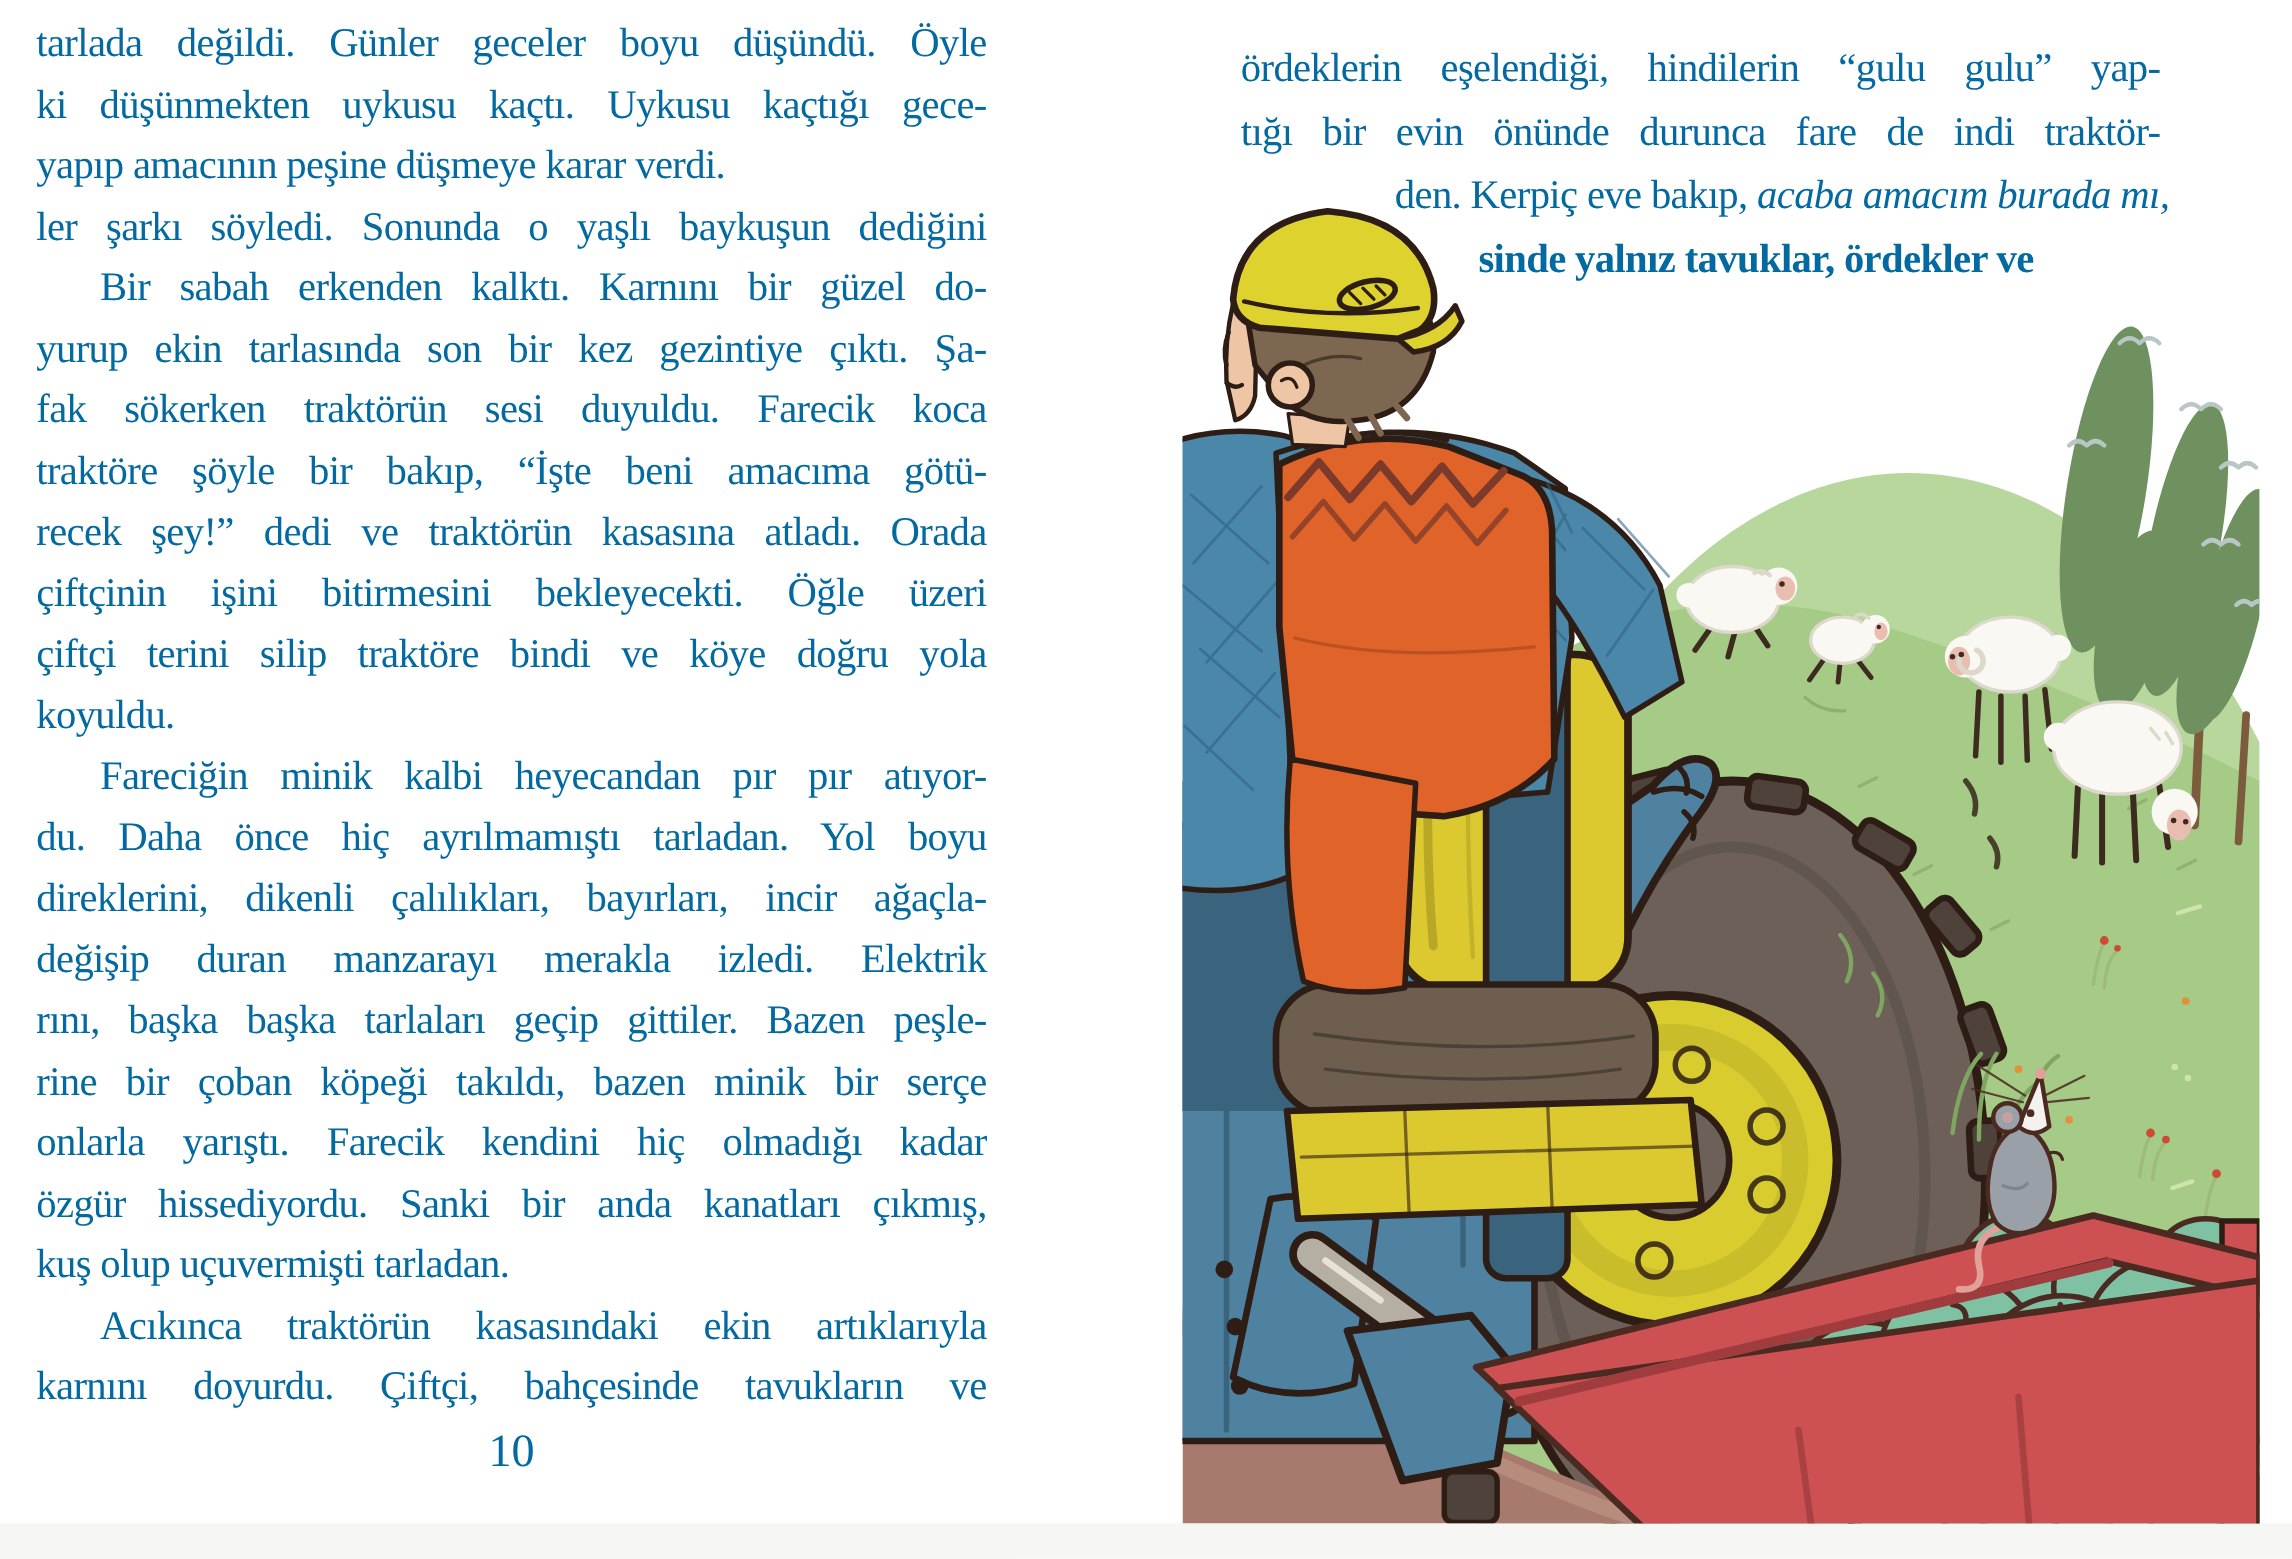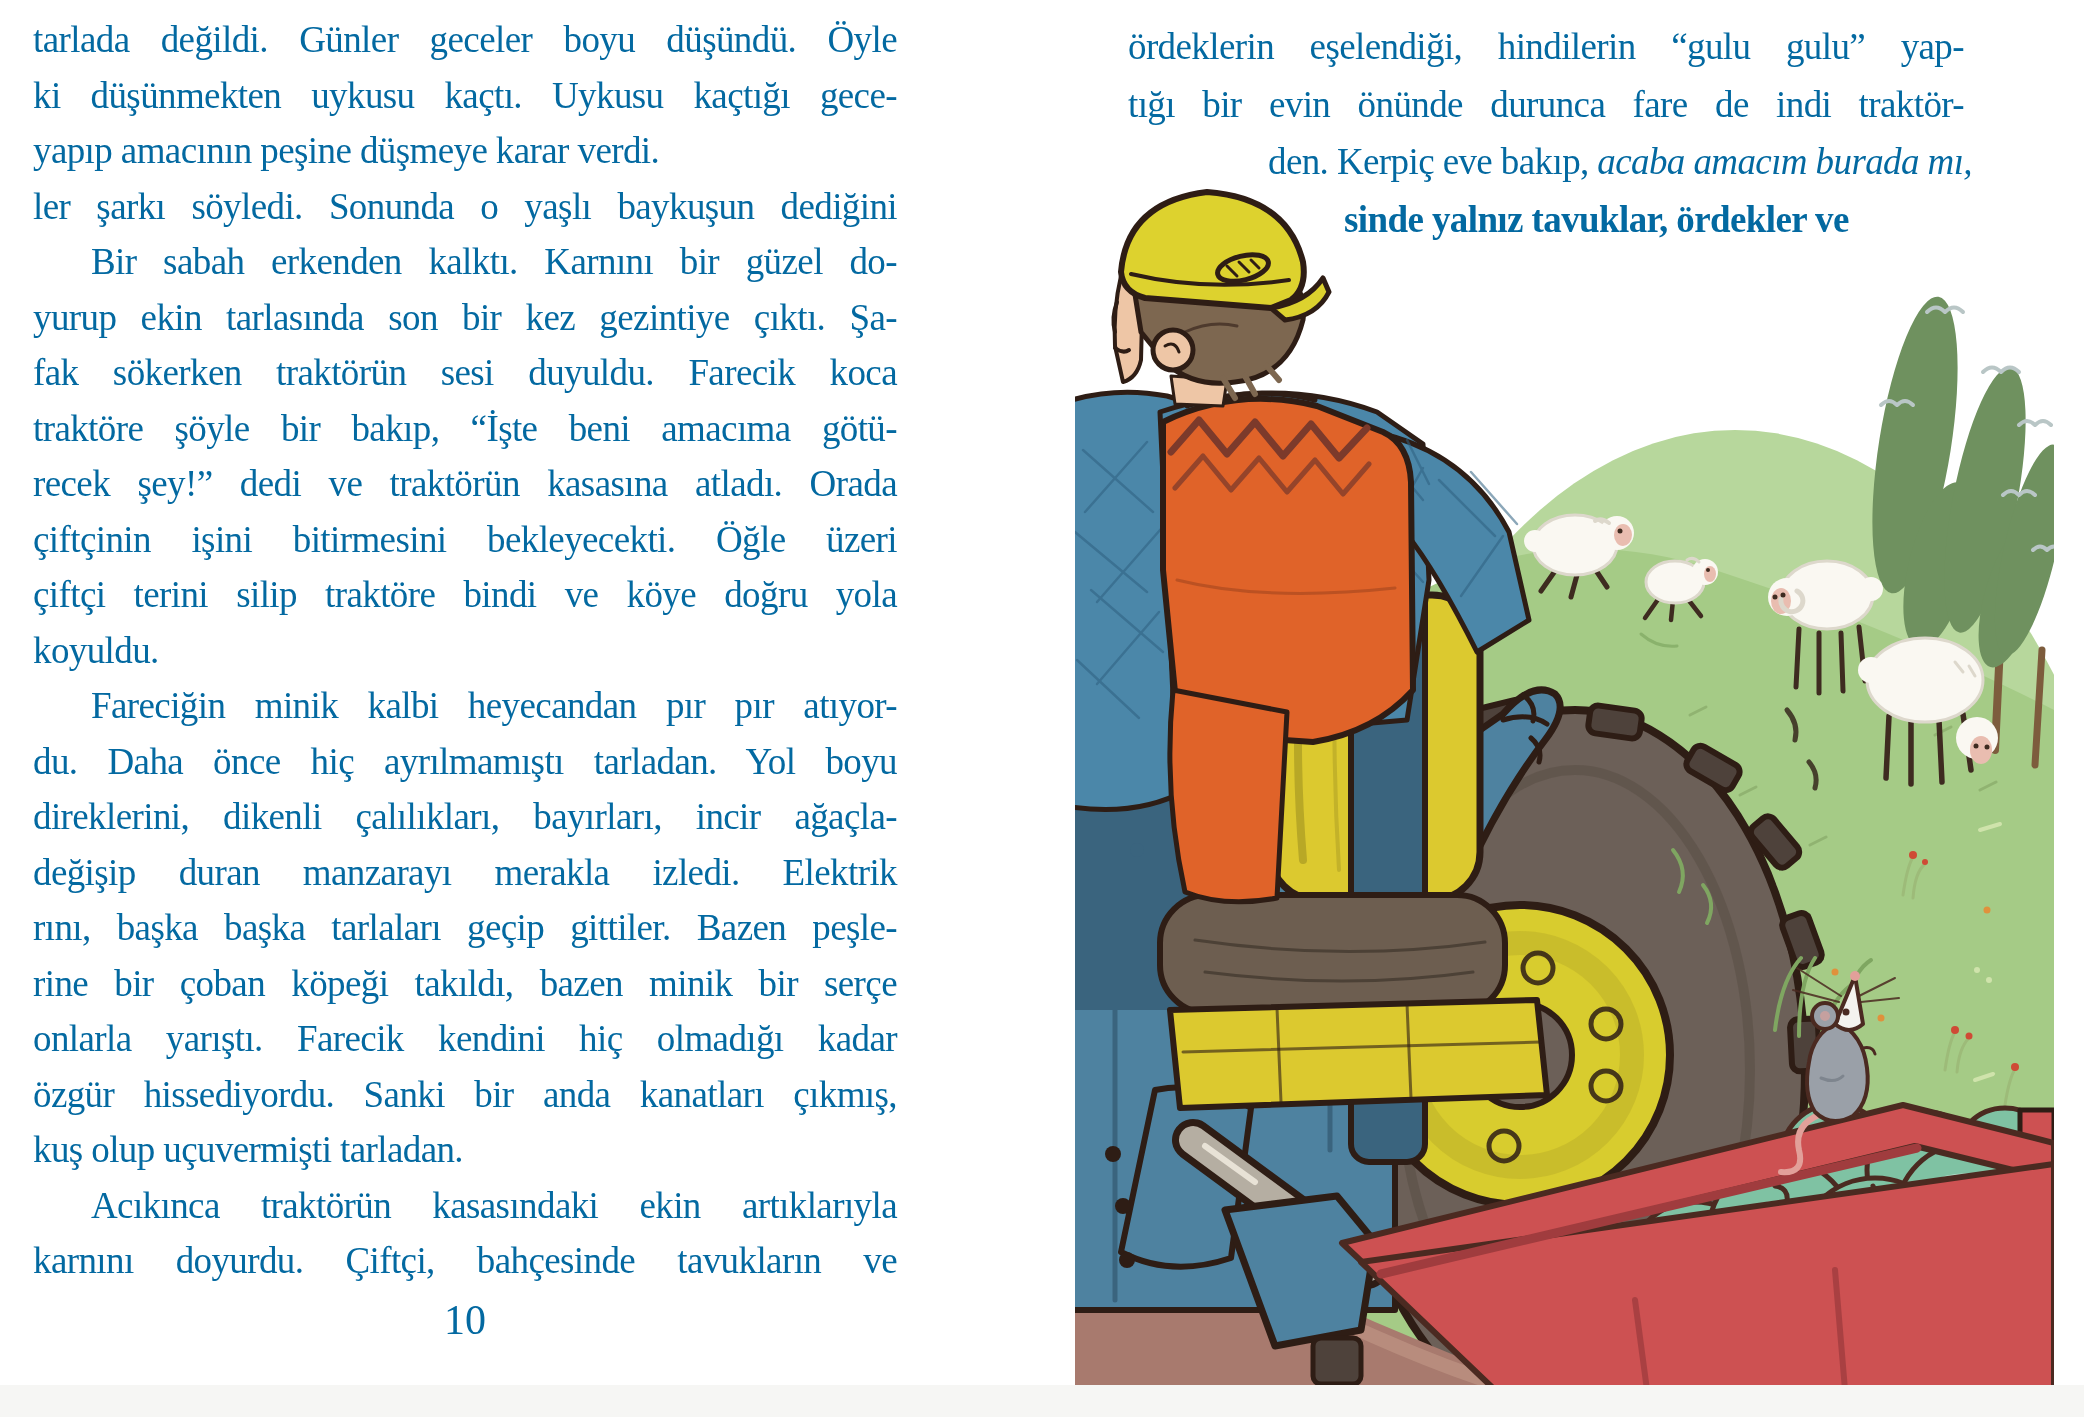--- a/index.html
+++ b/index.html
@@ -378,20 +378,20 @@
       <div class="line j">değişip duran manzarayı merakla izledi. Elektrik</div>
       <div class="line j">rını, başka başka tarlaları geçip gittiler. Bazen peşle-</div>
       <div class="line j">rine bir çoban köpeği takıldı, bazen minik bir serçe</div>
       <div class="line j">onlarla yarıştı. Farecik kendini hiç olmadığı kadar</div>
       <div class="line j">özgür hissediyordu. Sanki bir anda kanatları çıkmış,</div>
       <div class="line">kuş olup uçuvermişti tarladan.</div>
       <div class="line j ind">Acıkınca traktörün kasasındaki ekin artıklarıyla</div>
       <div class="line j">karnını doyurdu. Çiftçi, bahçesinde tavukların ve</div>
     </div>
   <div id="right-col">
-      <div class="rline j" style="padding-left: 53px;"><span>ördeklerin eşelendiği, hindilerin “gulu gulu” yap-</span></div>
+      <div class="rline j" style="padding-left: 53px; margin-top: 16px;"><span>ördeklerin eşelendiği, hindilerin “gulu gulu” yap-</span></div>
       <div class="rline j" style="padding-left: 53px;"><span>tığı bir evin önünde durunca fare de indi traktör-</span></div>
       <div class="rline" style="padding-left: 193px;"><span>den. Kerpiç eve bakıp, </span><span style="font-style: italic;">acaba amacım burada mı,</span></div>
       <div class="rline" style="padding-left: 269px; font-weight: bold;"><span>sinde yalnız tavuklar, ördekler ve</span></div>
     </div>
   <div id="page-num">10</div>
 
 </div>
 
 </body></html>

